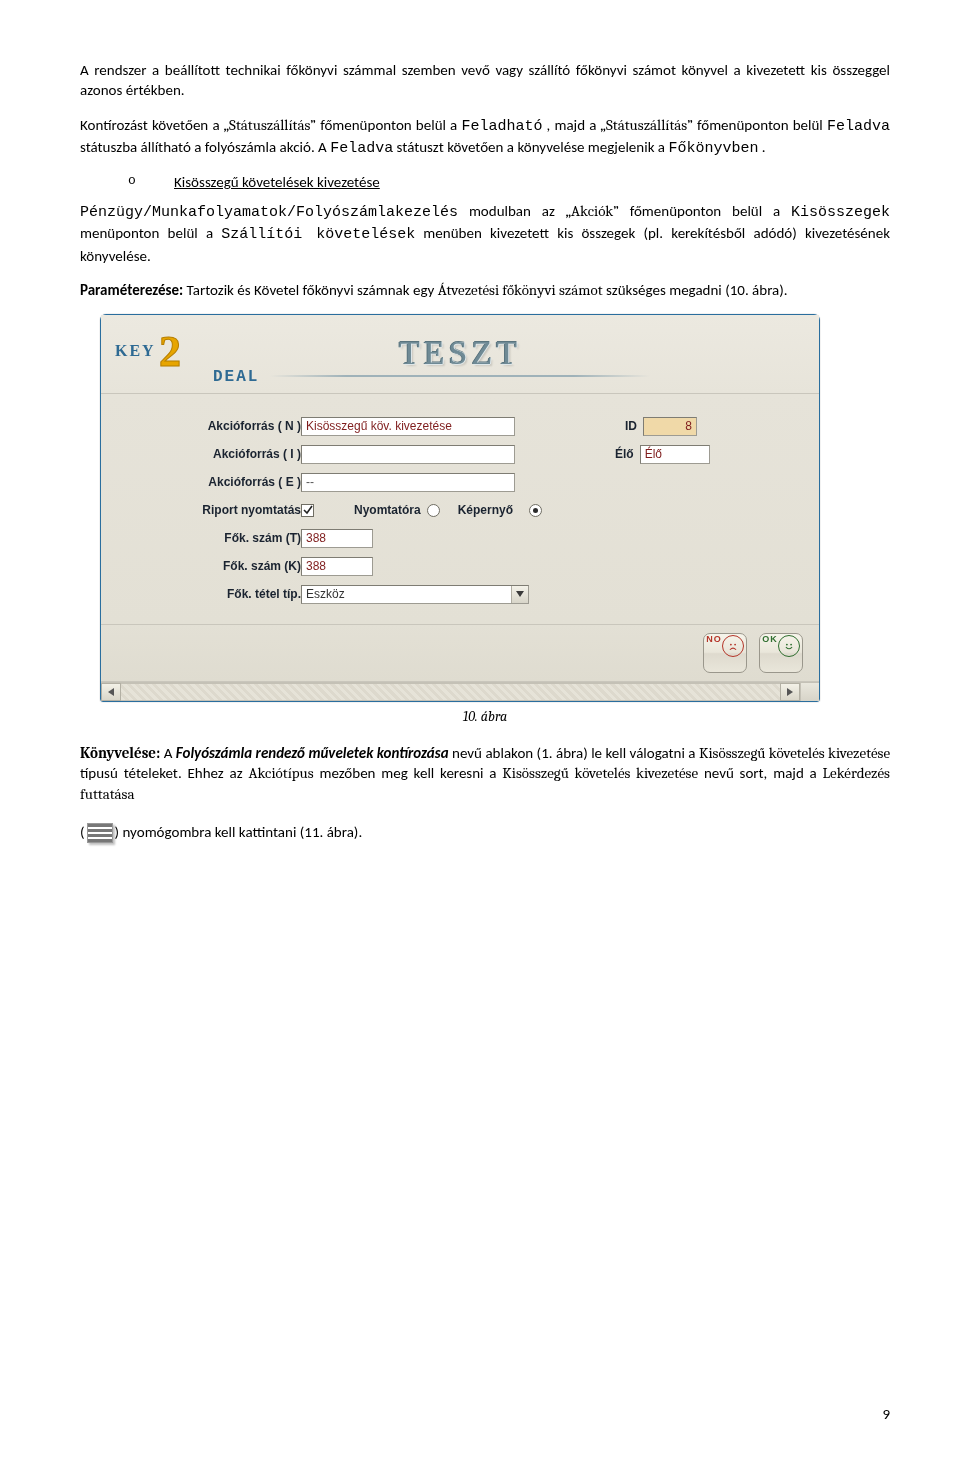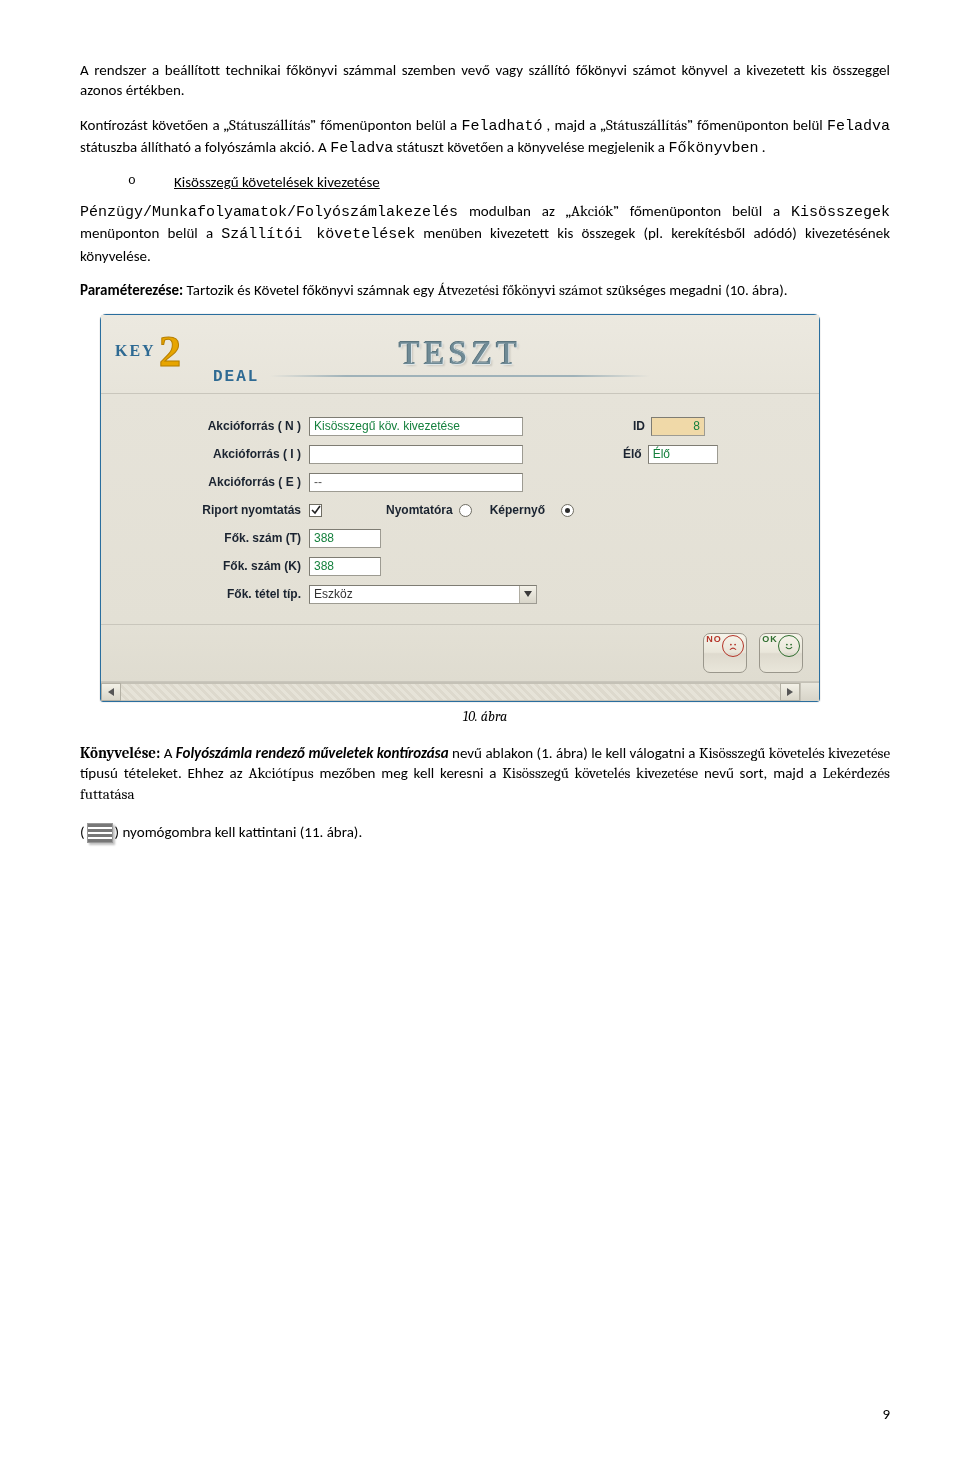--- a/index.html
+++ b/index.html
@@ -101,27 +101,27 @@
     background: linear-gradient(to right, rgba(0,0,0,0), #9fb2b9 20%, #9fb2b9 80%, rgba(0,0,0,0));
   }
 
   .dlg-body {
     background: linear-gradient(#e6e3d9, #e3e0d5);
     padding: 18px 24px 10px 24px;
     border-bottom: 1px solid #c9c6bc;
   }
   .form-row { display: flex; align-items: center; height: 28px; }
   .form-row .lbl {
-    width: 176px; text-align: right; padding-right: 8px;
+    width: 176px; text-align: right; 
     font-weight: bold; color: #1a2330; font-size: 12px;
   }
   .txt {
     height: 19px; background: #fff; border: 1px solid #9d9b92;
     border-top-color: #7e7c73; border-left-color: #7e7c73;
-    padding: 0 4px; font-size: 12px; color: #15803d;
+    padding: 0 4px; font-size: 12px; color: #7f1d1d;
     box-sizing: border-box;
     display: inline-flex; align-items: center;
     overflow: hidden; white-space: nowrap;
   }
   .txt.grey { color: #555; }
   .txt.right { justify-content: flex-end; }
   .combo {
     display: inline-flex; align-items: stretch; height: 19px;
     border: 1px solid #9d9b92; border-top-color:#7e7c73; border-left-color:#7e7c73;
     background: #fff; box-sizing: border-box;
@@ -272,21 +272,21 @@
           <span class="txt grey" style="width:214px">--</span>
         </div>
 
         <div class="form-row">
           <span class="lbl">Riport nyomtatás</span>
           <span class="chk">
             <svg viewBox="0 0 10 10">
                 <path d="M1 5 L4 8 L9 1" stroke="#222" stroke-width="1.6" fill="none"></path>
               </svg>
           </span>
-          <span class="inline-lbl" style="padding-left:64px">Nyomtatóra</span>
+          <span class="inline-lbl" style="padding-left:40px">Nyomtatóra</span>
           <span class="rdo"></span>
           <span class="inline-lbl">Képernyő</span>
           <span style="width:10px"></span>
           <span class="rdo">
               <span class="rdo-dot"></span>
             </span>
         </div>
 
 
         <div class="form-row">

